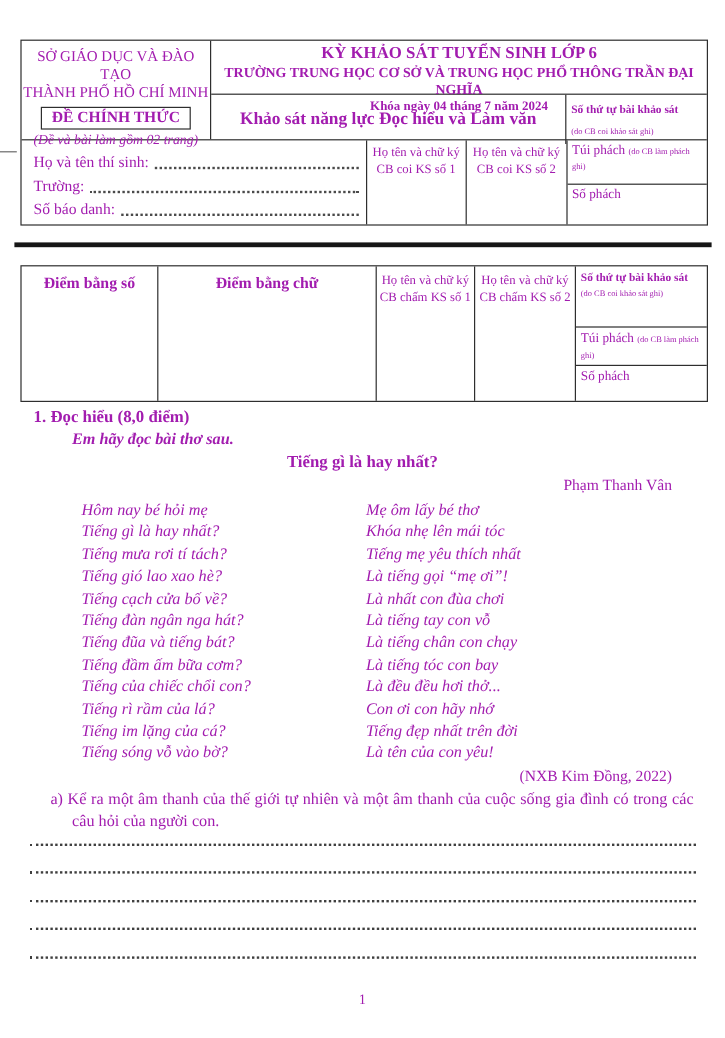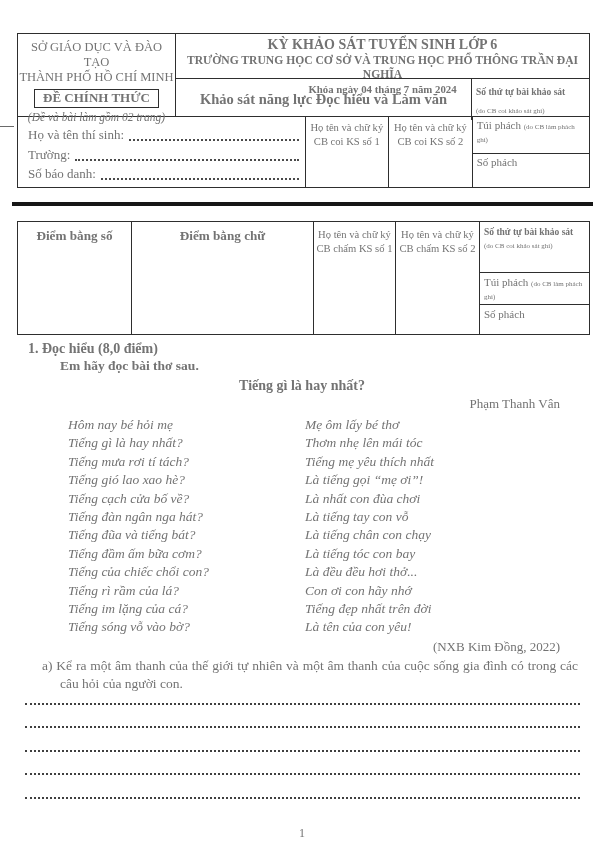--- a/index.html
+++ b/index.html
@@ -1,19 +1,19 @@
 <!DOCTYPE html>
 <html><head>
 <meta charset="utf-8">
 <style>
   html,body { margin:0; padding:0; background:#fff; }
   * { box-sizing:border-box; }
   .page {
     position:relative; width:604px; height:865px; background:#ffffff;
-    font-family:"Liberation Serif","DejaVu Serif",serif; color:#737373; overflow:hidden;
+    font-family:"Liberation Serif","DejaVu Serif",serif; color:#a21caf; overflow:hidden;
   }
   .tiny { font-size:7px; letter-spacing:0; }
 
   
   .t1 { position:absolute; left:17px; top:33px; width:573px; border:1.4px solid #2e2e2e; }
   .t1-top { display:flex; height:82px; }
   .t1-left { width:158px; border-right:1px solid #2e2e2e; text-align:center; padding-top:6px; }
   .dept-line { font-size:12.5px; line-height:1.2; }
   .seal-box { display:inline-block; border:1px solid #2e2e2e; padding:0 8px 1px 8px; margin-top:4px; font-weight:bold; font-size:13px; }
   .copies-note { font-style:italic; font-size:11.5px; margin-top:3px; }
@@ -49,21 +49,21 @@
   .score-head { font-weight:bold; font-size:13.2px; }
   .grader { font-size:10.6px; line-height:1.3; padding:0 2px; }
   .t2-rcol { flex:1; display:flex; flex-direction:column; }
   .t2-rcol .rcell2 { padding:3px 4px; font-size:11px; line-height:1.2; }
   .t2-rcol .rcell2 + .rcell2 { border-top:1px solid #2e2e2e; }
   .h-stt2 { height:50px; } .h-tui2 { height:32px; } .h-sp2 { flex:1; }
 
   
   .content { position:absolute; left:0; top:340px; width:604px; }
   .sec-title { margin-left:28px; font-weight:bold; font-size:14px; line-height:17px; }
-  .sec-intro { margin:1px 0 0 60px; font-weight:bold; font-size:13.5px; line-height:16px; }
+  .sec-intro { margin:1px 0 0 60px; font-weight:bold; font-size:13.5px; line-height:16px;font-style:italic; }
   .poem-title { margin-top:3px; text-align:center; font-weight:bold; font-size:14px; line-height:18px; }
   .poem-author { margin:1px 44px 0 0; text-align:right; font-size:13px; line-height:16px; }
   .poem { display:flex; margin:4px 0 0 68px; font-style:italic; font-size:13.5px; line-height:18.4px; }
   .poem-col1 { width:237px; }
   .poem-col2 { flex:1; }
   .poem-source { margin:2px 44px 0 0; text-align:right; font-size:13px; line-height:16px; }
   .instruction { margin:2px 0 0 60px; font-weight:bold; font-size:13.5px; line-height:17px; }
   .question { margin:2px 26px 0 42px; font-size:13.5px; line-height:18px; padding-left:18px; text-indent:-18px; text-align:justify; }
   .answers { margin:0 24px 0 25px; }
   .answer-line { height:23.5px; border-bottom:2px dotted #3f3f3f; }
@@ -170,21 +170,21 @@
         <div>Tiếng đàn ngân nga hát?</div>
         <div>Tiếng đũa và tiếng bát?</div>
         <div>Tiếng đầm ấm bữa cơm?</div>
         <div>Tiếng của chiếc chổi con?</div>
         <div>Tiếng rì rầm của lá?</div>
         <div>Tiếng im lặng của cá?</div>
         <div>Tiếng sóng vỗ vào bờ?</div>
       </div>
       <div class="poem-col2">
         <div>Mẹ ôm lấy bé thơ</div>
-        <div>Thơm nhẹ lên mái tóc</div>
+        <div>Khóa nhẹ lên mái tóc</div>
         <div>Tiếng mẹ yêu thích nhất</div>
         <div>Là tiếng gọi “mẹ ơi”!</div>
         <div>Là nhất con đùa chơi</div>
         <div>Là tiếng tay con vỗ</div>
         <div>Là tiếng chân con chạy</div>
         <div>Là tiếng tóc con bay</div>
         <div>Là đều đều hơi thở...</div>
         <div>Con ơi con hãy nhớ</div>
         <div>Tiếng đẹp nhất trên đời</div>
         <div>Là tên của con yêu!</div>

